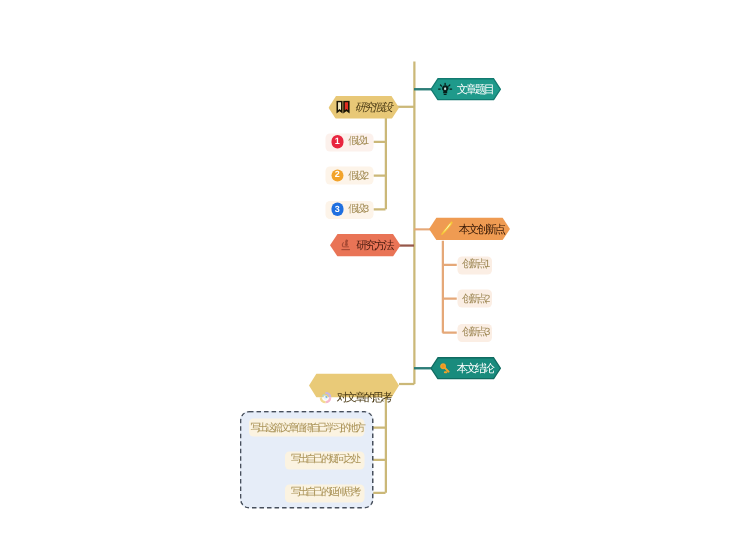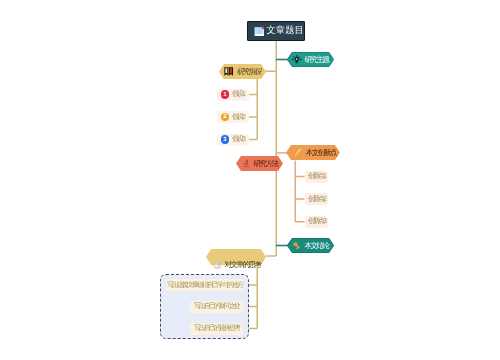--- a/index.html
+++ b/index.html
@@ -36,61 +36,51 @@
       <path d="M276 152.9 L287.5 152.9" stroke="#e5a878" stroke-width="1.4" fill="none"></path>
       <path d="M276 245.5 L288 245.5" stroke="#2c7d78" stroke-width="1.6" fill="none"></path>
       <path d="M276.25 256 L266 256" stroke="#cbb878" stroke-width="1.5" fill="none"></path>
       <path d="M257.25 78.5 L257.25 139.5 M257 94.5 L249 94.5 M257 117 L249 117 M257 139.5 L249 139.5" stroke="#cbb878" stroke-width="1.5" fill="none"></path>
       <path d="M295.25 160.5 L295.25 221.8 M295 176.5 L304.5 176.5 M295 199 L304.5 199 M295 221.8 L304.5 221.8" stroke="#e5a878" stroke-width="1.5" fill="none"></path>
       <path d="M257.25 264 L257.25 328.5 M257 285 L243 285 M257 306.5 L243 306.5 M257 328.5 L243 328.5" stroke="#cbb878" stroke-width="1.5" fill="none"></path>
     </svg>
   <div id="groups">
       <div class="dashbox" style="left: 160px; top: 274px; width: 89px; height: 65px; border-color: rgb(71, 79, 92); background: rgb(230, 237, 248);"></div>
     </div>
-  <div id="root-node" style="left: 247px; top: 21px; width: 58px; height: 20px; background: rgb(42, 65, 80); border: 1.1px solid rgb(13, 29, 38);">
-    <span class="ico"><svg width="10.5" height="10.5" viewBox="0 0 21 21">
-          <rect x="1.2" y="2.6" width="19" height="18.2" fill="#eef6fc"></rect>
-          <rect x="2.6" y="4.0" width="16.2" height="12.4" fill="#b5dff5"></rect>
-          <rect x="2.6" y="16.4" width="16.2" height="3.2" fill="#ffffff"></rect>
-          <rect x="10.2" y="4.0" width="1.0" height="12.4" fill="#79bfe8"></rect>
-          <rect x="15.6" y="1.2" width="5.2" height="5.2" fill="#e8377b"></rect>
-        </svg></span>
-    <span class="rt" style="color: rgb(255, 255, 255);">文章题目</span>
-  </div>
   <div id="nodes">
       <div class="hexwrap" style="left: 286.5px; top: 52px; width: 47px; height: 15px;">
         <svg class="hbg" width="47" height="15" viewBox="0 0 47 15">
           <path d="M5 0.5 H42 L46.6 7.5 L42 14.5 H5 L0.4 7.5 Z" fill="#1f9a8b" stroke="#127a70" stroke-width="0.9"></path>
         </svg>
         <div class="inner" style="color:#ffffff">
           <span class="ico"><svg width="9.5" height="9.5" viewBox="0 0 22 22">
               <g fill="none" stroke="#07211c" stroke-width="2" stroke-linecap="round">
                 <path d="M11 1v2.3M3.8 3.9l1.7 1.7M18.2 3.9l-1.7 1.7M1 10.2h2.4M18.6 10.2h2.4"></path>
               </g>
               <path d="M11 4.4a4.7 4.7 0 00-2.7 8.6l-0.5 3.6h6.4L14.2 13A4.7 4.7 0 0011 4.4z" fill="#07211c"></path>
               <ellipse cx="11" cy="9.6" rx="1.7" ry="2.4" fill="#c8dedb"></ellipse>
               <path d="M11 11.3v3.3" stroke="#07211c" stroke-width="1.5"></path>
               <rect x="8.8" y="17.2" width="4.4" height="2.1" rx="0.5" fill="#07211c"></rect>
             </svg></span>
-          <span>研究主题</span>
+          <span>文章题目</span>
         </div>
       </div>
       <div class="hexwrap" style="left: 218.7px; top: 63.5px; width: 47px; height: 15.5px; font-style: italic;">
         <svg class="hbg" width="47" height="15.5" viewBox="0 0 47 15.5">
           <path d="M5 0 H42 L47 7.75 L42 15.5 H5 L0 7.75 Z" fill="#e8c877"></path>
         </svg>
         <div class="inner" style="color:#4a3a14">
           <span class="ico"><svg width="9.4" height="9.4" viewBox="0 0 20 20">
               <path d="M1.8 1.4 H8.2 V16.2 L5.0 13.6 L1.8 16.2 Z" fill="#f0e6bc" stroke="#1a1405" stroke-width="2.2"></path>
               <path d="M11.4 1.4 H18.2 V16.2 L14.8 13.6 L11.4 16.2 Z" fill="#e32d22" stroke="#1a1405" stroke-width="2.2"></path>
             </svg></span>
           <span>研究假设</span>
         </div>
       </div>
-      <div class="hexwrap" style="left: 236px; top: 156.2px; width: 47px; height: 15px; text-align: right;">
+      <div class="hexwrap" style="left: 220px; top: 156.2px; width: 47px; height: 15px; text-align: right;">
         <svg class="hbg" width="47" height="15" viewBox="0 0 47 15">
           <path d="M5 0 H42 L47 7.5 L42 15 H5 L0 7.5 Z" fill="#e97456"></path>
         </svg>
         <div class="inner" style="color:#4a1c10">
           <span class="ico"><svg width="9" height="9" viewBox="0 0 20 20">
               <g fill="#9c4430" opacity="0.85">
                 <rect x="9.4" y="1.6" width="3.6" height="5" rx="0.9" transform="rotate(20 11.2 4.1)"></rect>
                 <rect x="8.8" y="6.8" width="4.2" height="4" rx="0.7" transform="rotate(20 10.9 8.8)"></rect>
                 <path d="M6.2 11.6h8.4v1.5H6.2z"></path>
                 <path d="M3.6 15.6h12.6v1.7H3.6z"></path>

